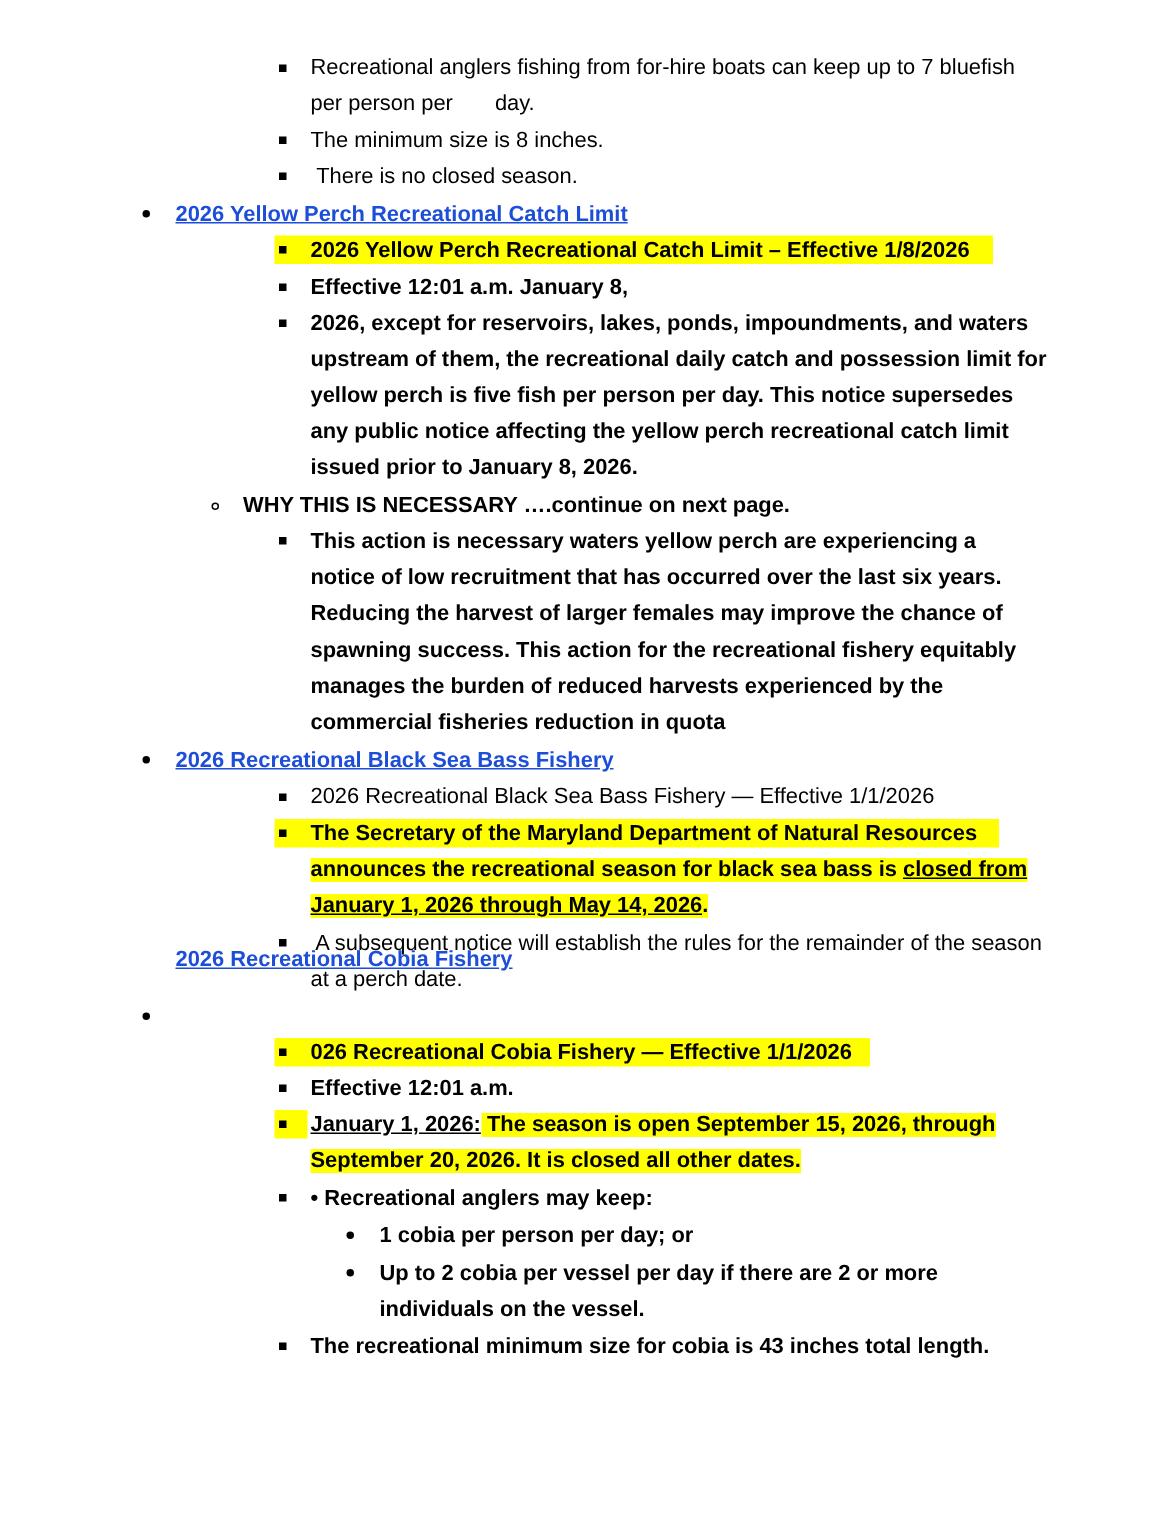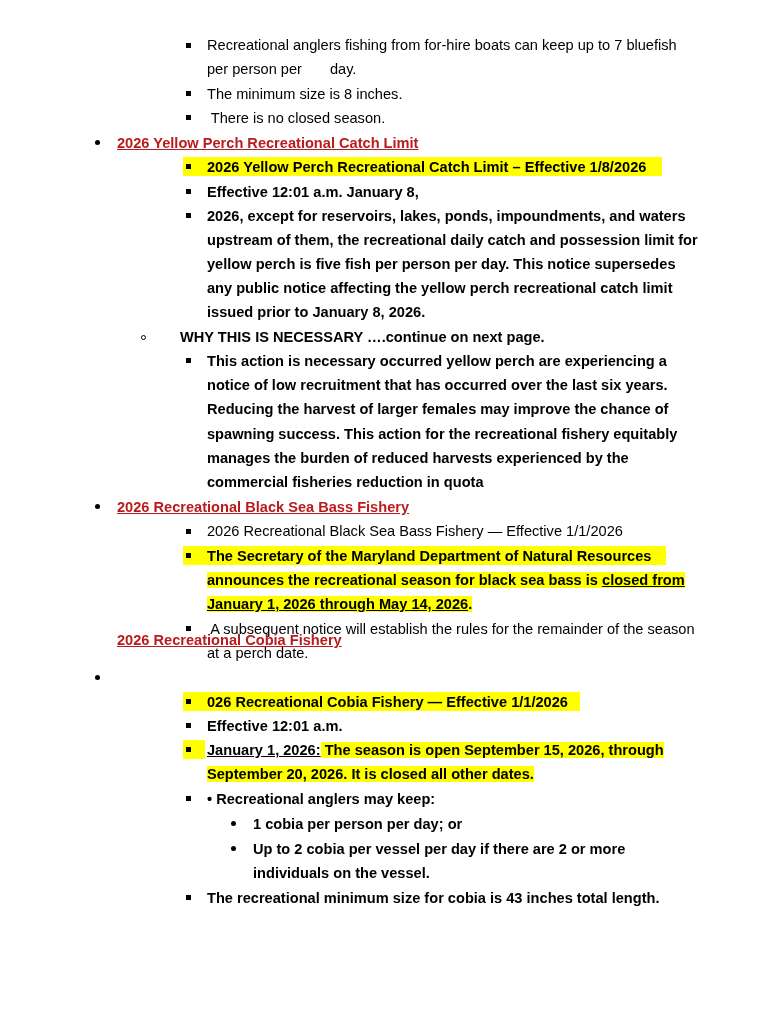--- a/index.html
+++ b/index.html
@@ -5,21 +5,21 @@
   html, body { margin: 0; padding: 0; background: #ffffff; }
   body {
     width: 767px; height: 1024px; position: relative; overflow: hidden;
     font-family: "Liberation Sans", sans-serif; font-size: 14.6px; color: #000;
   }
   .line { position: absolute; white-space: nowrap; line-height: 18px; }
   .b { font-weight: bold; }
   .i { }
   .u { text-decoration: underline; }
   .hl { background: #ffff00; }
-  .link { color: #b91c1c; font-weight: bold; text-decoration: underline; }
+  .link { color: #1d4ed8; font-weight: bold; text-decoration: underline; }
   .sq { position: absolute; width: 5px; height: 5px; background: #000; }
   .dot { position: absolute; width: 5px; height: 5px; border-radius: 50%; background: #000; }
   .ring { position: absolute; width: 5px; height: 5px; border-radius: 50%; border: 1px solid #000; box-sizing: border-box; }
   .hlbox { position: absolute; background: #ffff00; }
 </style>
 </head>
 <body>
 
 <div class="sq" style="left:186px;top:43px"></div>
 <div class="line" style="left:207px;top:36px">Recreational anglers fishing from for-hire boats can keep up to 7 bluefish</div>
@@ -42,24 +42,24 @@
 <div class="line b" style="left:207px;top:183px">Effective 12:01 a.m. January 8,</div>
 
 <div class="sq" style="left:186px;top:213px"></div>
 <div class="line b" style="left:207px;top:207px">2026, except for reservoirs, lakes, ponds, impoundments, and waters</div>
 <div class="line b" style="left:207px;top:231px">upstream of them, the recreational daily catch and possession limit for</div>
 <div class="line b" style="left:207px;top:255px">yellow perch is five fish per person per day. This notice supersedes</div>
 <div class="line b" style="left:207px;top:279px">any public notice affecting the yellow perch recreational catch limit</div>
 <div class="line b" style="left:207px;top:303px">issued prior to January 8, 2026.</div>
 
 <div class="ring" style="left:141px;top:335px"></div>
-<div class="line b" style="left:180px;top:328px">WHY THIS IS NECESSARY ….continue on next page.</div>
+<div class="line b" style="left:162px;top:328px">WHY THIS IS NECESSARY ….continue on next page.</div>
 
 <div class="sq" style="left:186px;top:358px"></div>
-<div class="line b" style="left:207px;top:352px">This action is necessary occurred yellow perch are experiencing a</div>
+<div class="line b" style="left:207px;top:352px">This action is necessary waters yellow perch are experiencing a</div>
 <div class="line b" style="left:207px;top:376px">notice of low recruitment that has occurred over the last six years.</div>
 <div class="line b" style="left:207px;top:400px">Reducing the harvest of larger females may improve the chance of</div>
 <div class="line b" style="left:207px;top:425px">spawning success. This action for the recreational fishery equitably</div>
 <div class="line b" style="left:207px;top:449px">manages the burden of reduced harvests experienced by the</div>
 <div class="line b" style="left:207px;top:473px">commercial fisheries reduction in quota</div>
 
 <div class="dot" style="left:95px;top:504px"></div>
 <div class="line link" style="left:117px;top:498px">2026 Recreational Black Sea Bass Fishery</div>
 
 <div class="sq" style="left:186px;top:529px"></div>

